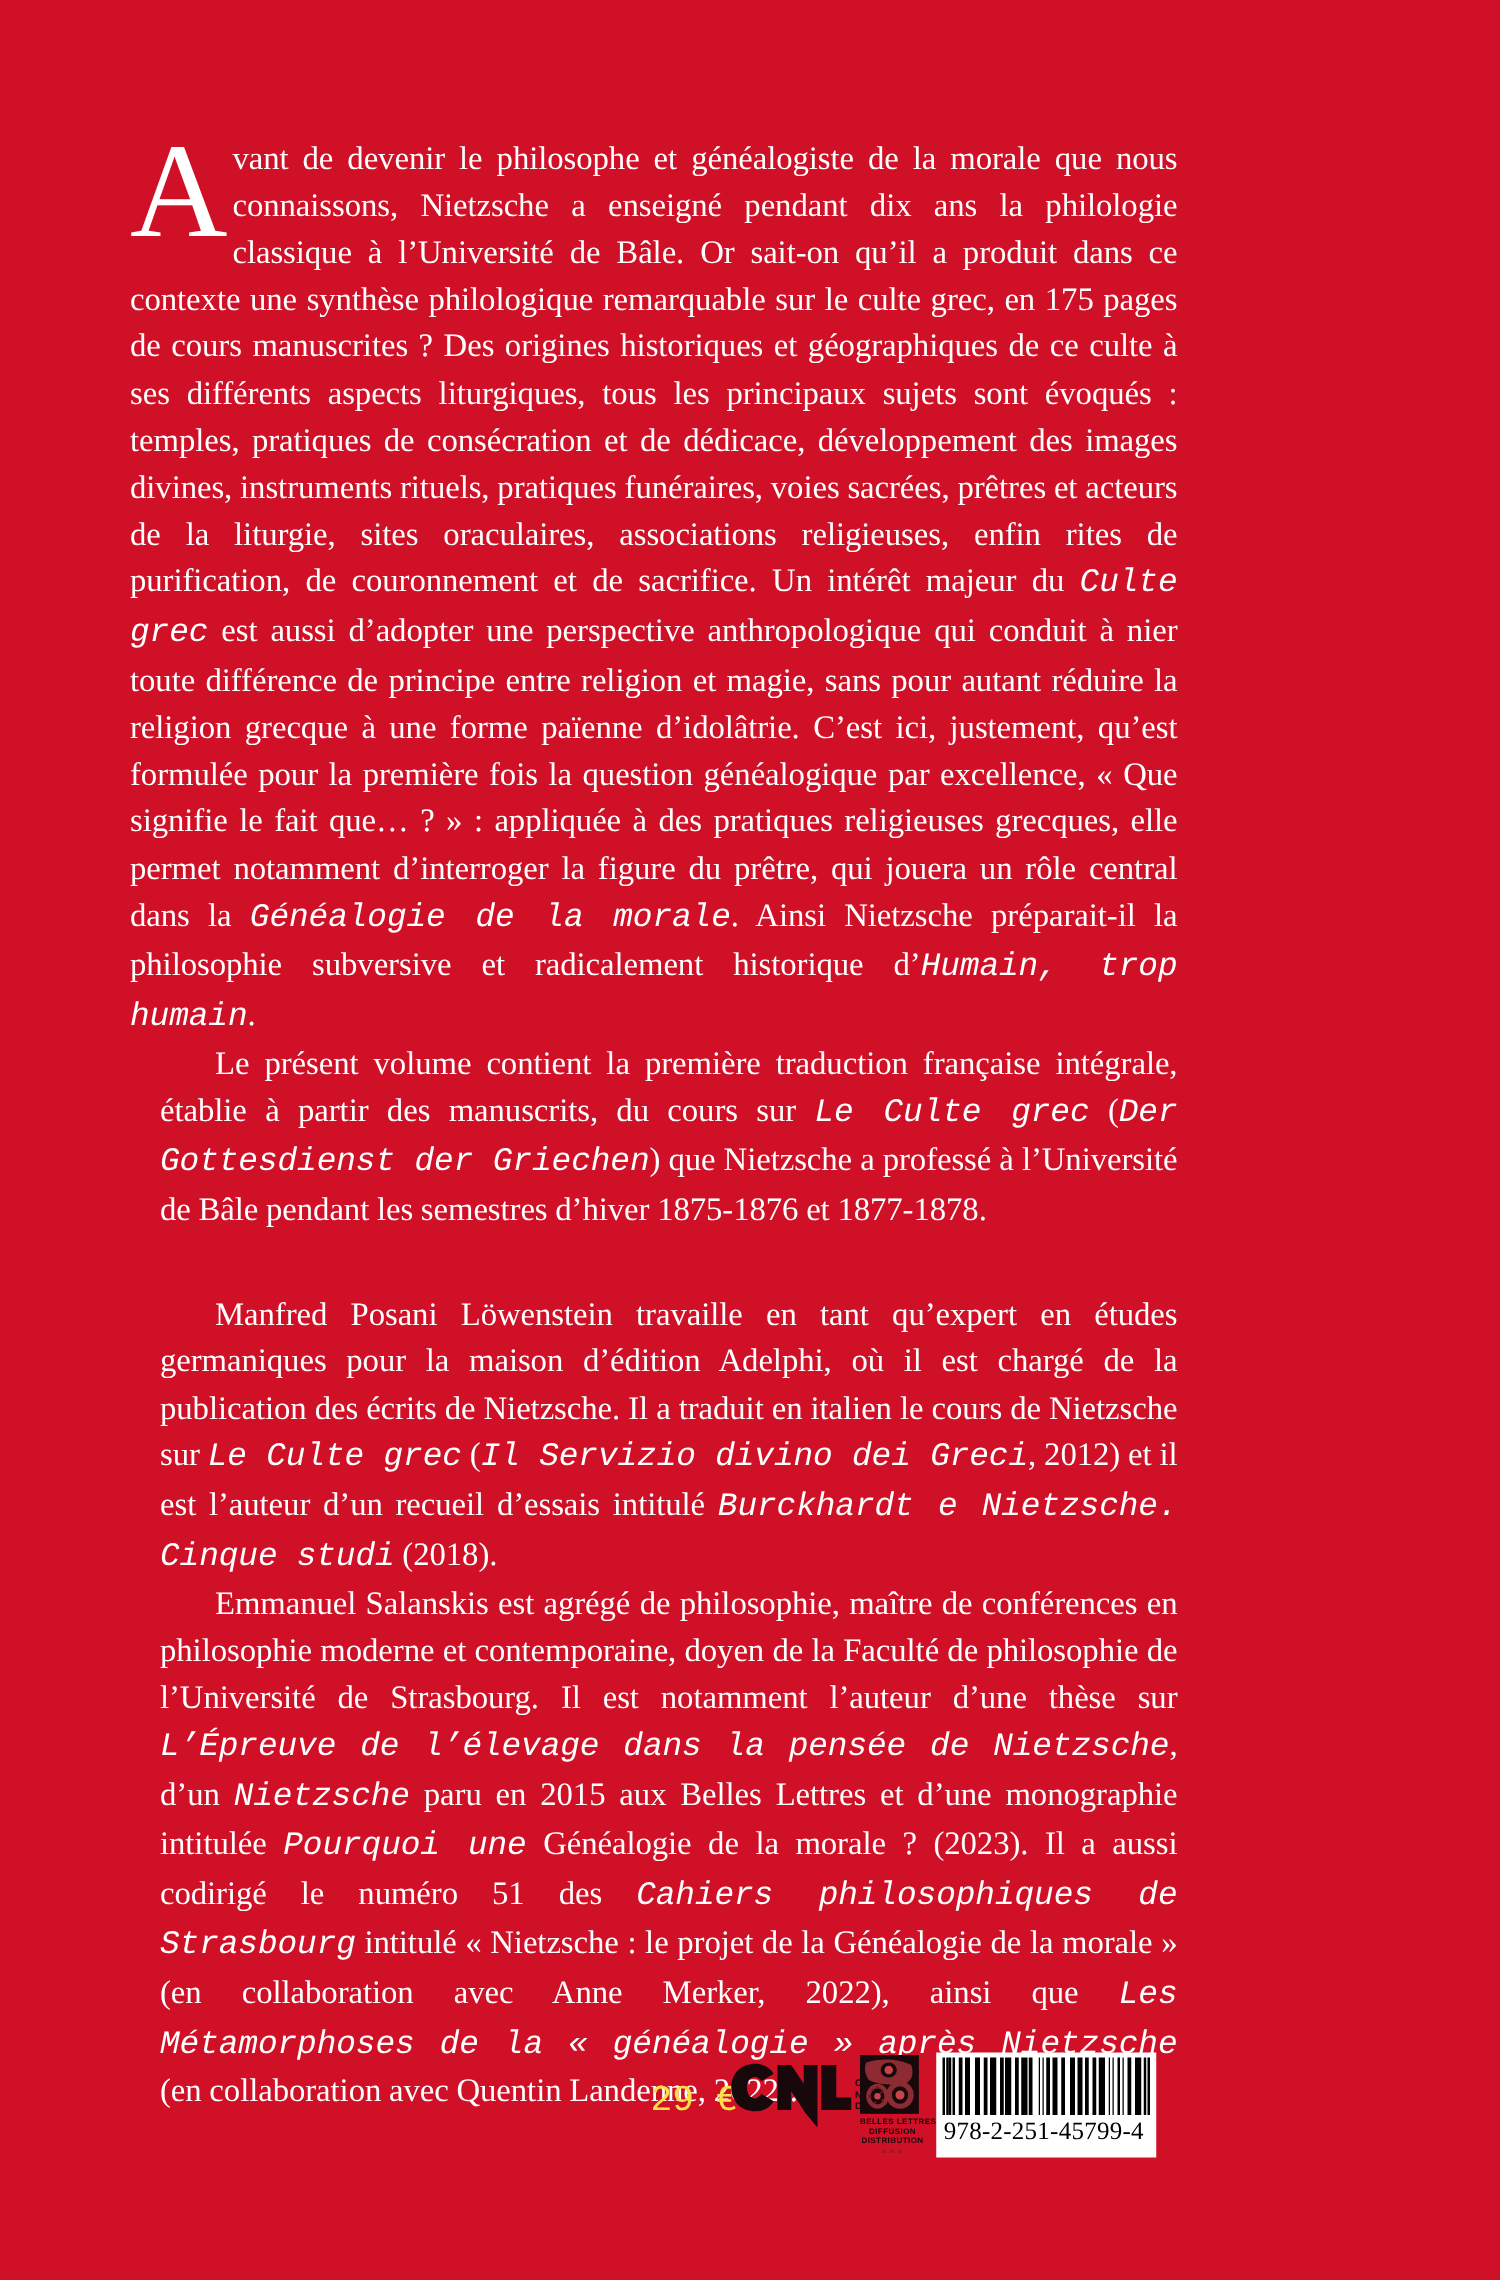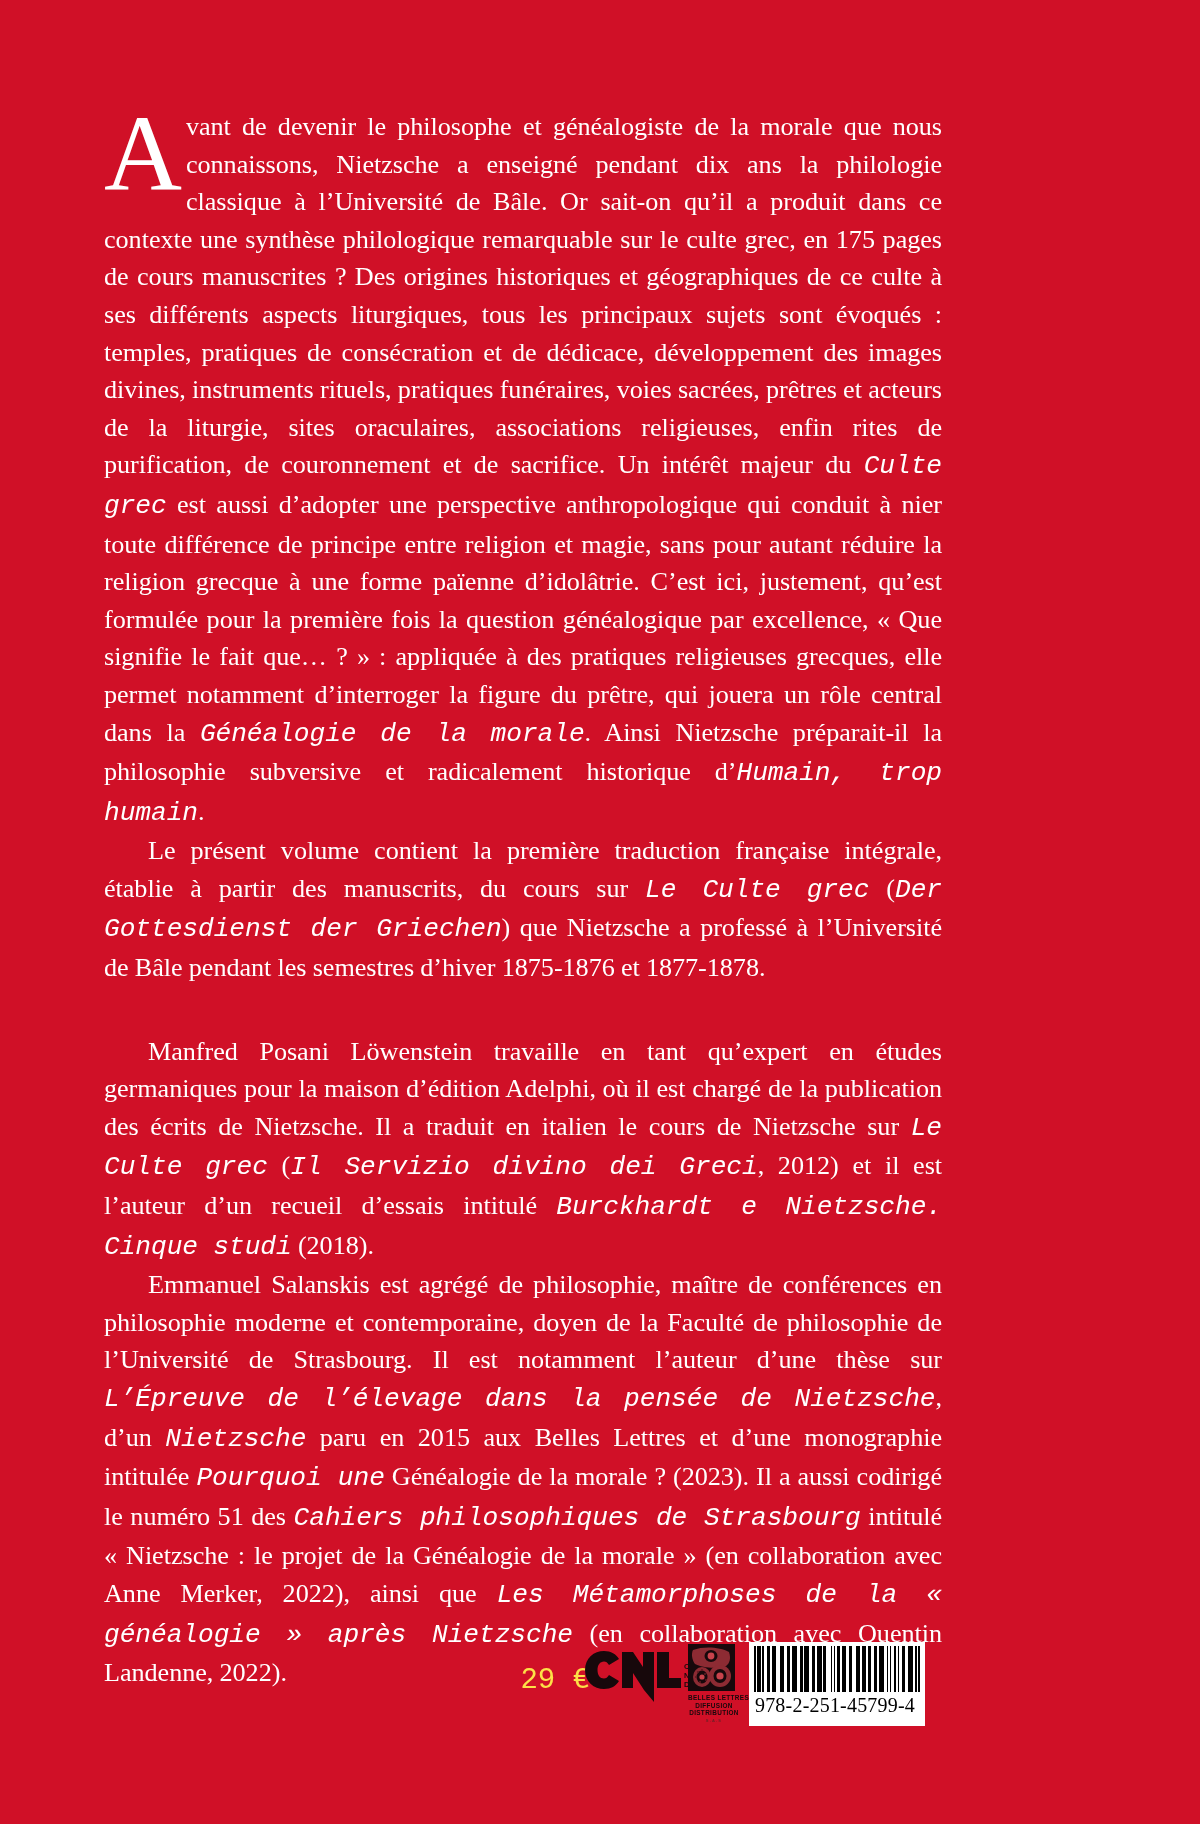--- a/index.html
+++ b/index.html
@@ -36,21 +36,21 @@
     font-size: 26.2px;
     line-height: 37.6px;
     text-align: justify;
     text-justify: inter-word;
     -webkit-hyphens: none;
     hyphens: none;
     letter-spacing: -0.05px;
     word-spacing: -0.3px;
   }
 
-  p.indent { text-indent: 44px; }
+  p.indent { text-indent: 44px; margin-left: 24px; }
 
   .dropcap-para {
     position: relative;
   }
   .dropcap {
     float: left;
     font-size: 108px;
     line-height: 84px;
     padding: 4px 2px 0 0;
     margin: 0 2px 0 0;

